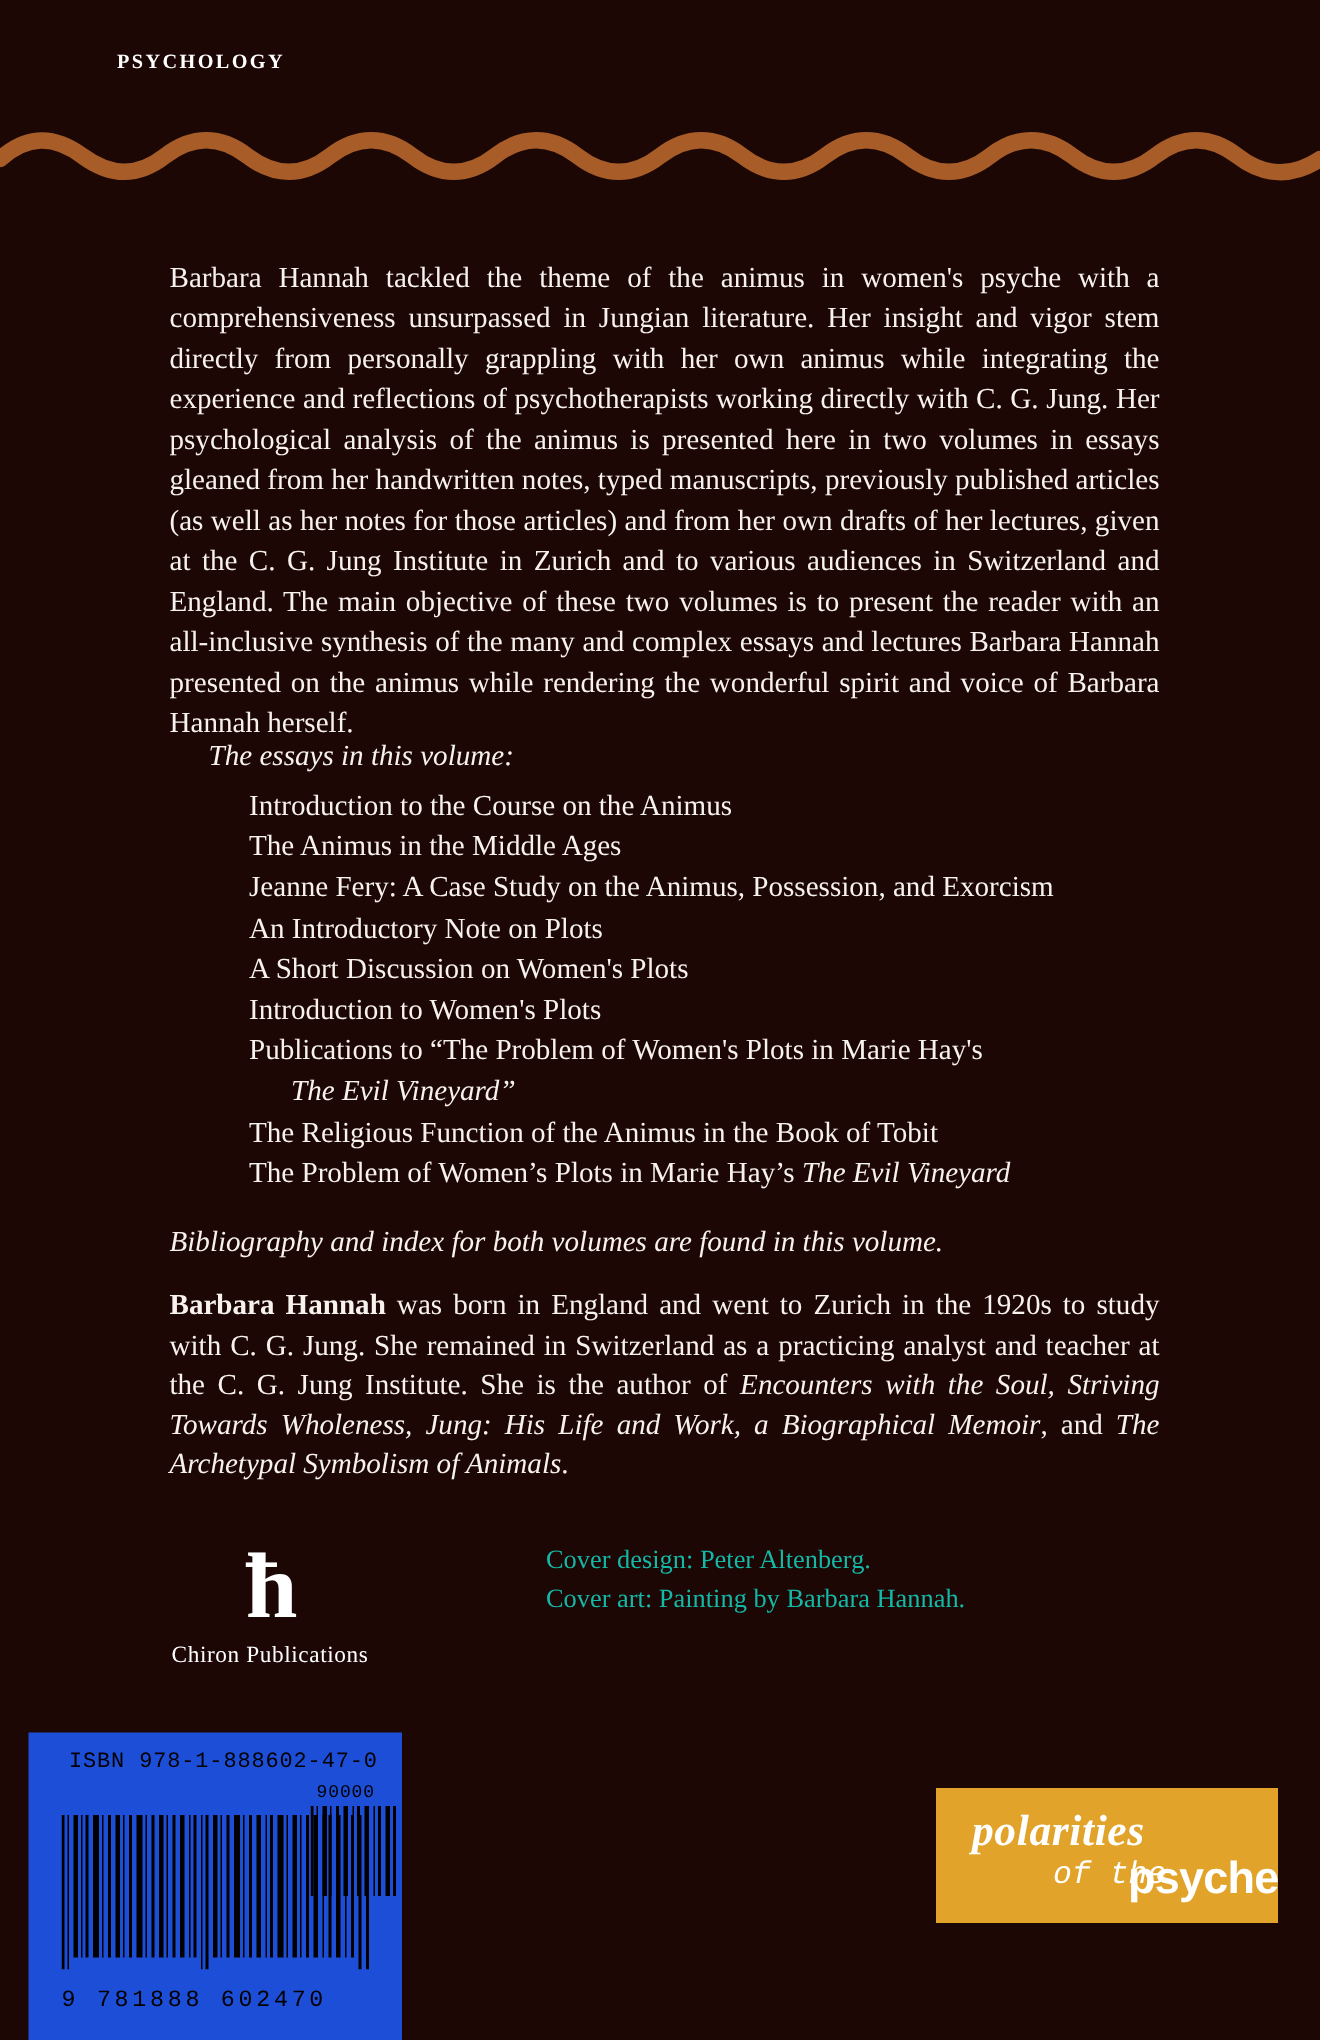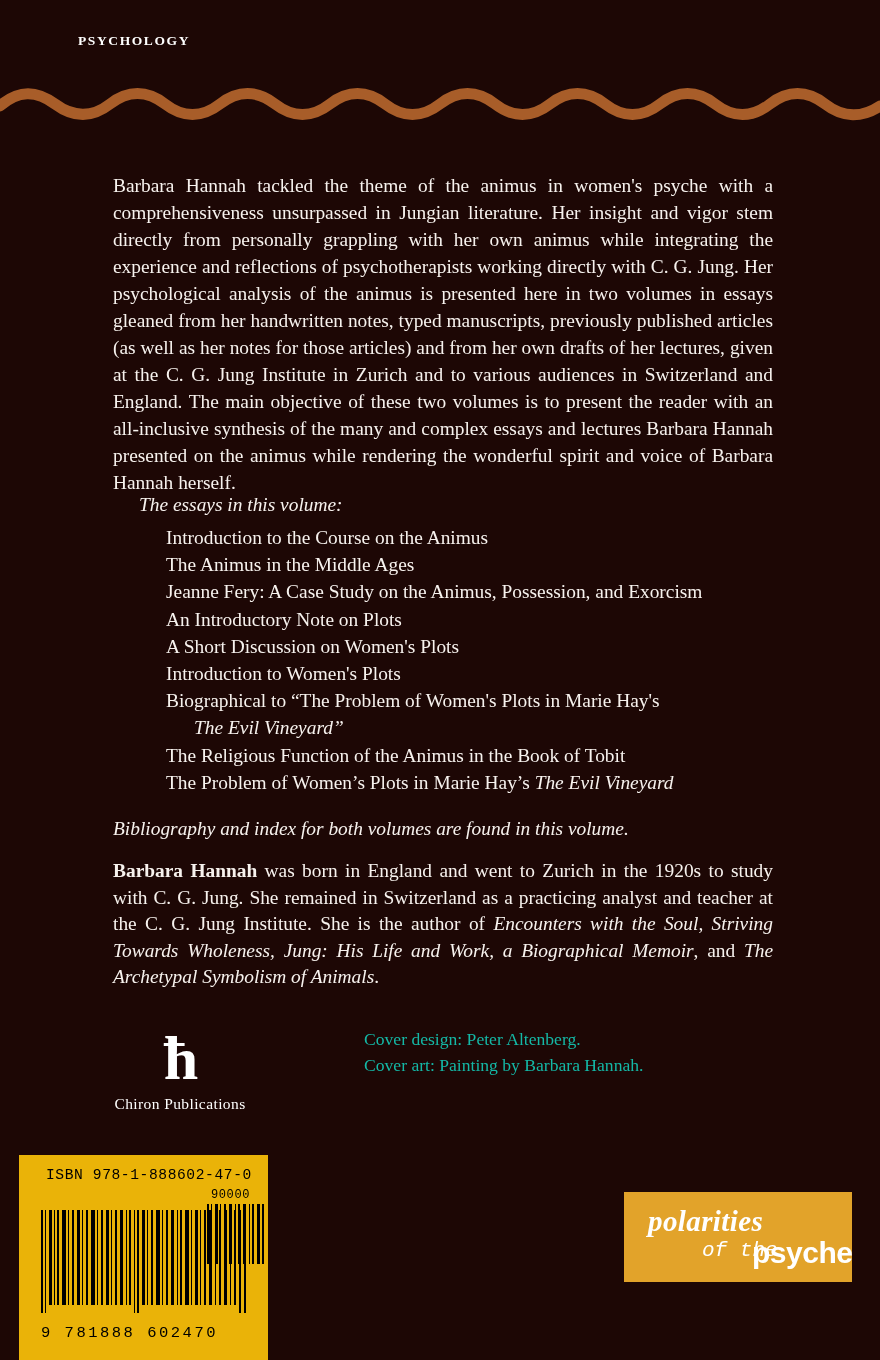--- a/index.html
+++ b/index.html
@@ -146,21 +146,21 @@
     color: #14b8a6;
   }
 
   
   .barcode-box {
     position: absolute;
     left: 19px;
     top: 1155px;
     width: 249px;
     height: 205px;
-    background: #eab308;
+    background: #1d4ed8;
     color: #000000;
   }
   .isbn-text {
     position: absolute;
     top: 12px;
     left: 27px;
     font-family: "Liberation Mono", monospace;
     font-size: 14.6px;
     letter-spacing: 0.6px;
     color: #000;
@@ -255,21 +255,21 @@
   <div class="essays-wrap">
     <div class="essays-heading">The essays in this volume:</div>
     <ul class="essays-list">
       <li><span>Introduction to the Course on the Animus</span></li>
       <li><span>The Animus in the Middle Ages</span></li>
       <li><span>Jeanne Fery: A Case Study on the Animus, Possession, and Exorcism</span></li>
       <li><span>An Introductory Note on Plots</span></li>
       <li><span>A Short Discussion on Women's Plots</span></li>
       <li><span>Introduction to Women's Plots</span></li>
       <li>
-        <span>Biographical to “The Problem of Women's Plots in Marie Hay's</span>
+        <span>Publications to “The Problem of Women's Plots in Marie Hay's</span>
         <i class="cont">The Evil Vineyard”</i>
       </li>
       <li><span>The Religious Function of the Animus in the Book of Tobit</span></li>
       <li>The Problem of Women’s Plots in Marie Hay’s <i>The Evil Vineyard</i></li>
     </ul>
   </div>
 
   <div class="biblio">Bibliography and index for both volumes are found in this volume.</div>
 
   <div class="bio">

